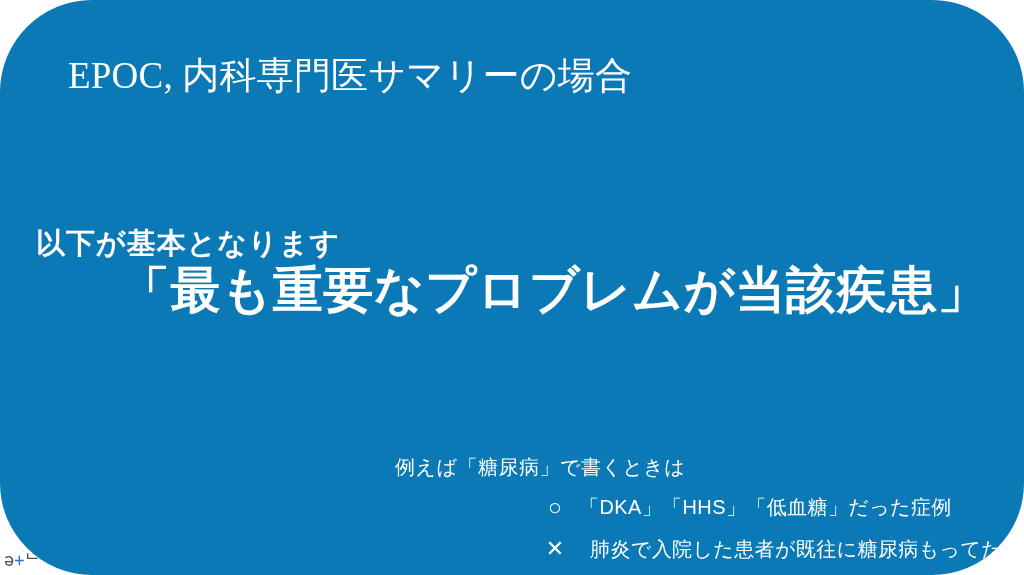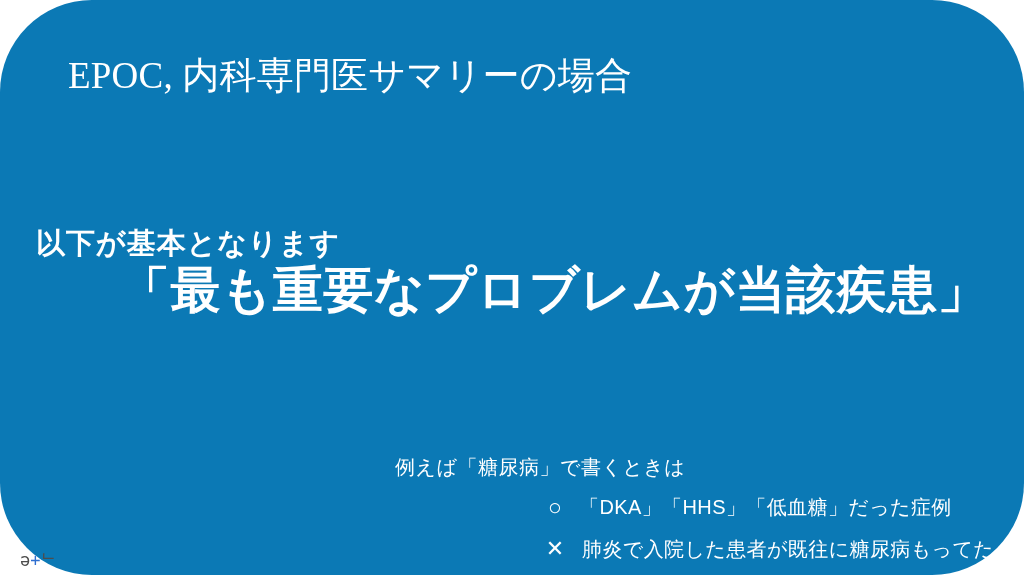--- a/index.html
+++ b/index.html
@@ -31,21 +31,21 @@
     width: 1024px;
     height: 575px;
     background: #0B79B5;
     border-radius: 92px 92px 92px 92px;
     box-sizing: border-box;
   }
 
   
   #watermark {
     position: absolute;
-    left: 20px;
+    left: 4px;
     bottom: 6px;
     z-index: 1;
     font-family: "DejaVu Sans Mono", "Liberation Mono", monospace;
     font-size: 17px;
     line-height: 17px;
     letter-spacing: 0px;
     color: #4d4d4d;
     white-space: nowrap;
     user-select: none;
   }
@@ -121,21 +121,21 @@
     font-size: 22px;
     line-height: 30px;
   }
 
   .bullet-text {
     font-size: 20px;
     line-height: 30px;
     letter-spacing: 0.4px;
   }
   #row-good .bullet-text { margin-left: 10px; }
-  #row-bad  .bullet-text { margin-left: 13px; }
+  #row-bad  .bullet-text { margin-left: 21px; }
 </style>
 </head>
 <body>
 
 <div id="slide">
 
   <div id="blue-panel" style="background: rgb(11, 121, 181);"></div>
 
   <div id="watermark"><span>ə</span><span class="wm-plus">+</span><span>ᄂ</span></div>
 

